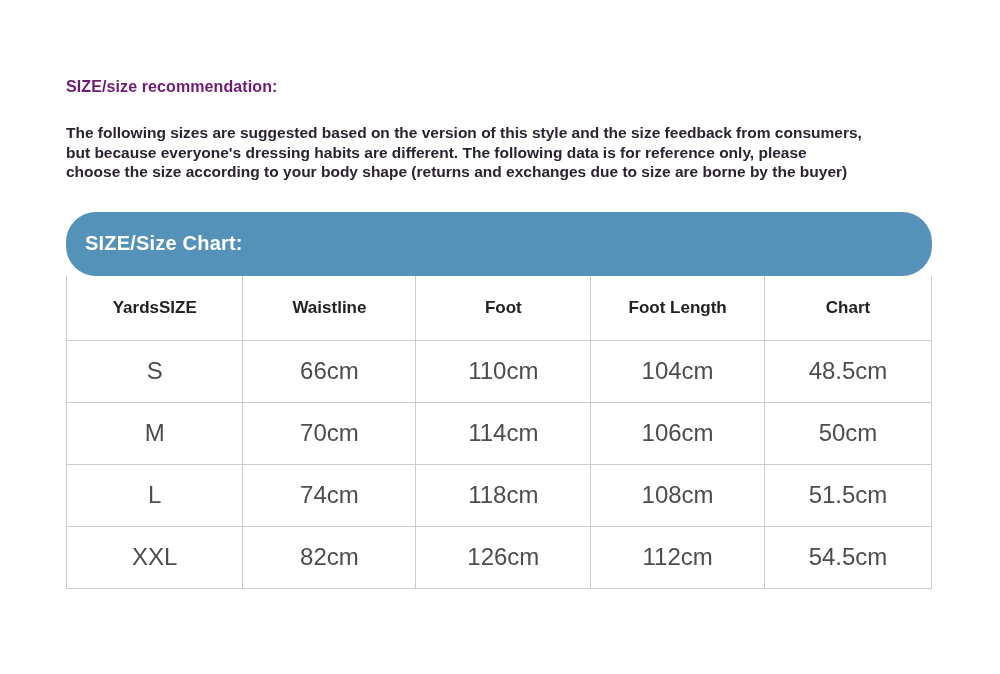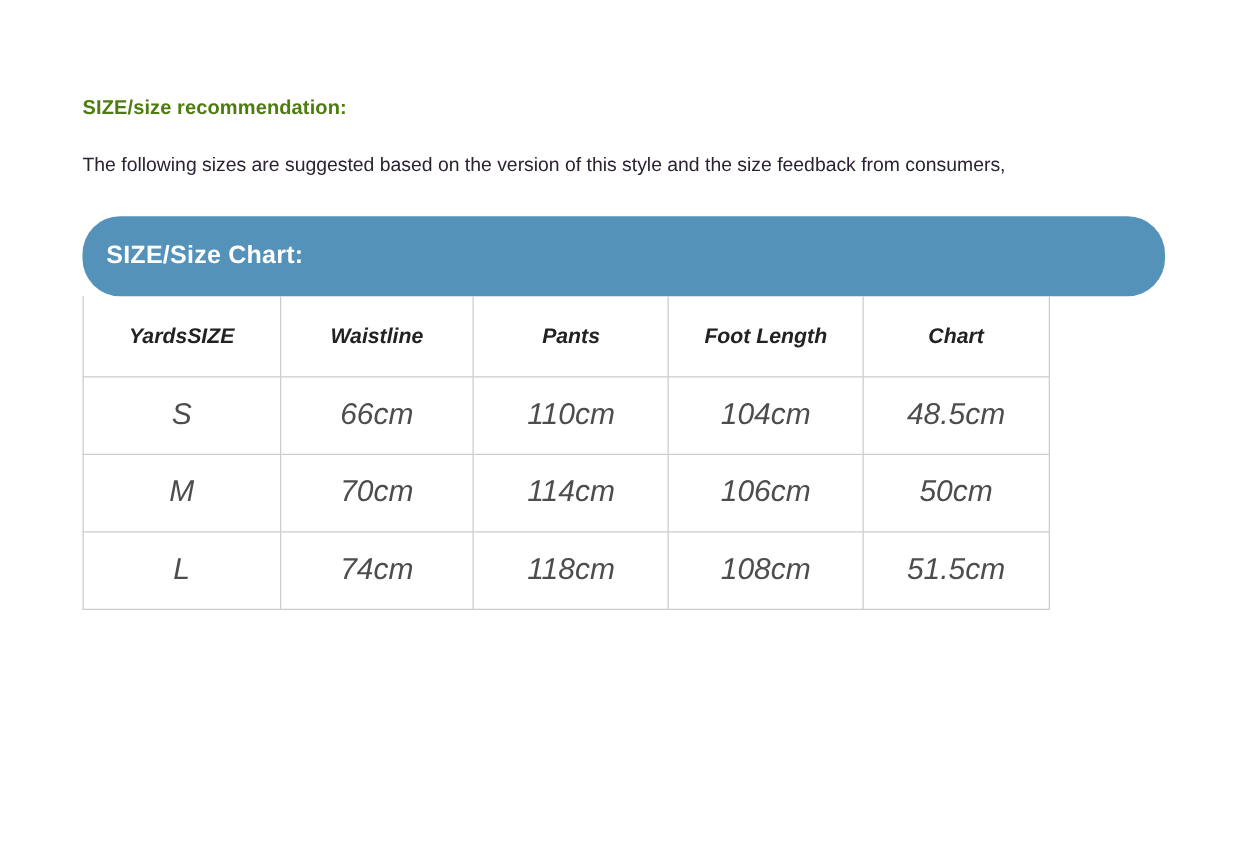--- a/index.html
+++ b/index.html
@@ -13,27 +13,27 @@
   }
   .page {
     box-sizing: border-box;
     width: 1000px;
     height: 674px;
     padding: 78px 66px 0 66px;
   }
   .rec-title {
     font-size: 16px;
     font-weight: bold;
-    color: #4d7c0f;
+    color: #701a75;
     margin: 0 0 27px 0;
     letter-spacing: 0.1px;
   }
   .rec-text {
     font-size: 15.5px;
-    font-weight: normal;
+    font-weight: bold;
     color: #2b2331;
     line-height: 19.5px;
     margin: 0 0 30px 0;
   }
   .rec-text .line {
     white-space: nowrap;
   }
   .chart-wrap {
     width: 866px;
   }
@@ -44,24 +44,23 @@
     color: #ffffff;
     font-size: 20px;
     font-weight: bold;
     display: flex;
     align-items: center;
     padding-left: 19px;
     letter-spacing: 0.2px;
     border-radius: 30px;
   }
   table.size-table {
-    width: 774px;
+    width: 866px;
     border-collapse: collapse;
     table-layout: fixed;
-    font-style: italic;
   }
   table.size-table col.c0 { width: 20.4%; }
   table.size-table col.c1 { width: 20.0%; }
   table.size-table col.c2 { width: 20.2%; }
   table.size-table col.c3 { width: 20.1%; }
   table.size-table col.c4 { width: 19.3%; }
   table.size-table th,
   table.size-table td {
     border: 1px solid #cccccc;
     text-align: center;
@@ -84,41 +83,43 @@
 </style>
 </head>
 <body>
 
 <div class="page">
 
   <h2 class="rec-title">SIZE/size recommendation:</h2>
 
   <div class="rec-text">
     <div class="line">The following sizes are suggested based on the version of this style and the size feedback from consumers,</div>
+    <div class="line">but because everyone's dressing habits are different. The following data is for reference only, please</div>
+    <div class="line">choose the size according to your body shape (returns and exchanges due to size are borne by the buyer)</div>
   </div>
 
   <div class="chart-wrap">
 
     <div class="chart-title-bar">
       <span>SIZE/Size Chart:</span>
     </div>
 
     <table class="size-table">
       <colgroup>
         <col class="c0">
           <col class="c1">
           <col class="c2">
           <col class="c3">
           <col class="c4">
       </colgroup>
       <tbody>
         <tr class="head-row">
           <th>YardsSIZE</th>
           <th>Waistline</th>
-          <th>Pants</th>
+          <th>Foot</th>
           <th>Foot Length</th>
           <th>Chart</th>
         </tr>
 
         <tr class="data-row">
           <td>S</td>
           <td>66cm</td>
           <td>110cm</td>
           <td>104cm</td>
           <td>48.5cm</td>
@@ -134,18 +135,25 @@
 
         <tr class="data-row">
           <td>L</td>
           <td>74cm</td>
           <td>118cm</td>
           <td>108cm</td>
           <td>51.5cm</td>
         </tr>
 
 
+        <tr class="data-row">
+          <td>XXL</td>
+          <td>82cm</td>
+          <td>126cm</td>
+          <td>112cm</td>
+          <td>54.5cm</td>
+        </tr>
       </tbody>
     </table>
 
   </div>
 
 </div>
 
 </body></html>

